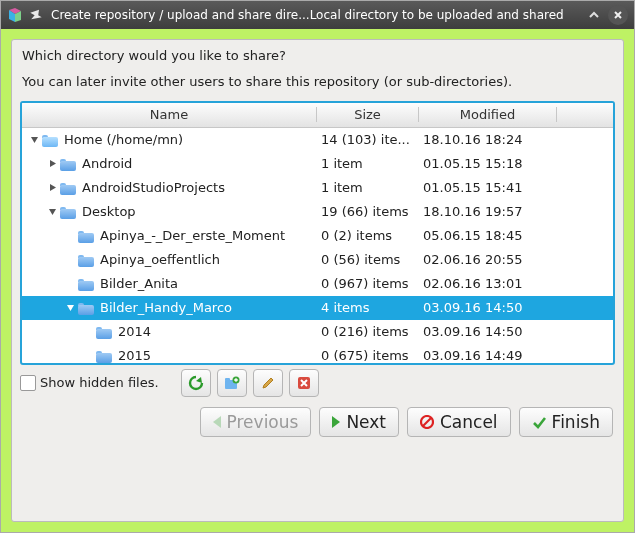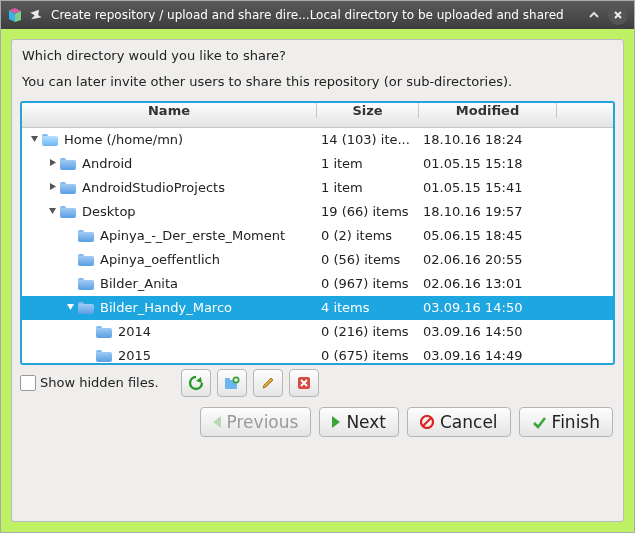--- a/index.html
+++ b/index.html
@@ -8,30 +8,30 @@
 .titlebar .appicon{width:16px;height:16px;margin-right:6px;display:flex;align-items:center;justify-content:center}
 .titlebar .pinicon{width:14px;height:14px;margin-right:8px;display:flex;align-items:center;justify-content:center}
 .titlebar .title{flex:1;overflow:hidden;white-space:nowrap;text-overflow:ellipsis}
 .titlebar .winbtn{width:20px;height:20px;margin-left:4px;display:flex;align-items:center;justify-content:center;border-radius:10px}
 .titlebar .closebtn{background:#555}
 .content{flex:1;padding:10px;display:flex;flex-direction:column;box-sizing:border-box}
 .inner{flex:1;border:1px solid #bbb;background:#efeeec;padding:8px 8px 6px 8px;display:flex;flex-direction:column;box-sizing:border-box;border-radius:3px}
 .heading{font-weight:normal;margin:0 0 10px 2px}
 .para{margin:0 2px 10px 2px;line-height:1.35}
 .tree-wrap{border:2px solid #26a3d9;border-radius:3px;background:#fff;display:flex;flex-direction:column;overflow:hidden;height:260px}
-.tree-head{display:flex;background:linear-gradient(to bottom,#fdfdfd,#e3e3e3);border-bottom:1px solid #c7c7c7;font-weight:bold;color:#333;height:24px;align-items:flex-start}
+.tree-head{display:flex;background:linear-gradient(to bottom,#fdfdfd,#e3e3e3);border-bottom:1px solid #c7c7c7;font-weight:normal;color:#333;height:24px;align-items:center}
 .th{border-right:1px solid #c7c7c7;display:flex;align-items:center;justify-content:center;box-sizing:border-box}
 .th-name{width:295px}
 .th-size{width:102px}
 .th-mod{width:138px}
 .th-last{flex:1;border-right:none}
 .tree-body{flex:1;overflow:hidden;position:relative}
 .row{display:flex;height:24px;align-items:center;white-space:nowrap}
 .row.sel{background:#1ea6e0;color:#fff}
-.cell-name{width:295px;display:flex;align-items:flex-start;box-sizing:border-box;overflow:hidden}
+.cell-name{width:295px;display:flex;align-items:center;box-sizing:border-box;overflow:hidden}
 .cell-size{width:102px;padding-left:4px;box-sizing:border-box;overflow:hidden;text-overflow:ellipsis}
 .cell-mod{width:138px;padding-left:4px;box-sizing:border-box}
 .indent{display:inline-block}
 .tri{width:12px;height:12px;display:inline-flex;align-items:center;justify-content:center;margin-right:2px;color:#555}
 .row.sel .tri{color:#fff}
 .folder{width:16px;height:14px;display:inline-block;margin-right:6px;position:relative}
 .folder::before{content:"";position:absolute;left:0;top:2px;width:6px;height:3px;background:#7fb9f0;border-radius:2px 2px 0 0}
 .folder::after{content:"";position:absolute;left:0;top:4px;width:16px;height:10px;background:linear-gradient(to bottom,#9fcaf4,#5a9fe6);border-radius:2px}
 .home-folder::after{background:linear-gradient(to bottom,#b6e0ff,#6db7f5)}
 .below-tree{display:flex;align-items:center;margin-top:4px;gap:8px}

